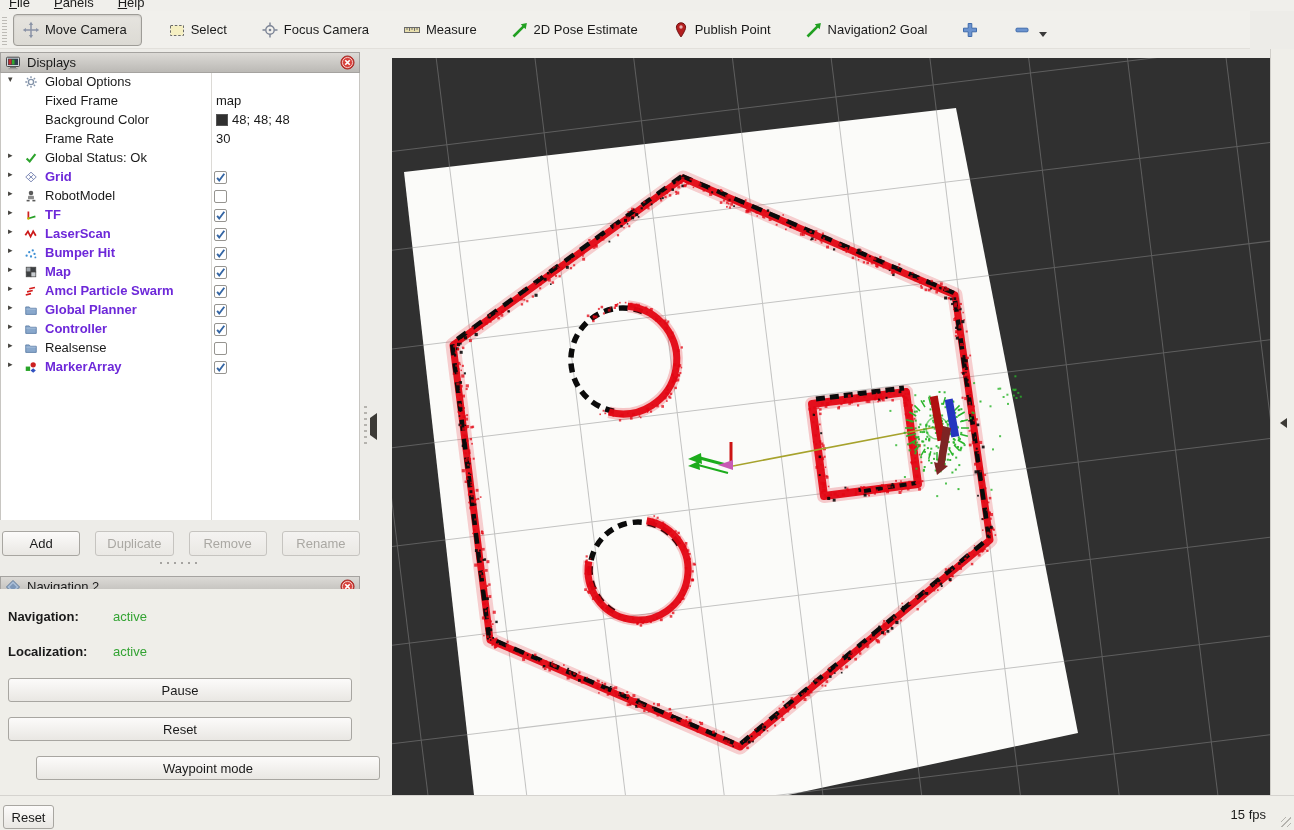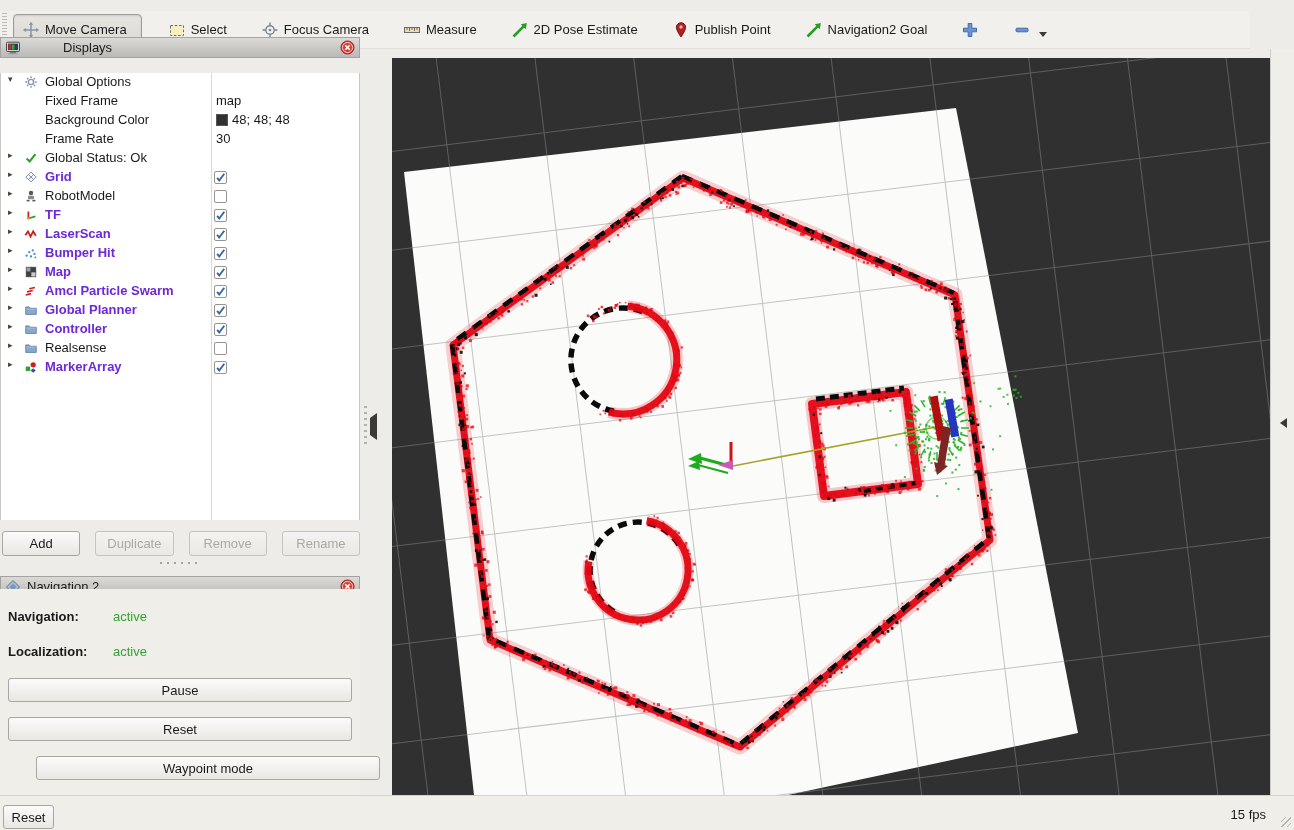--- a/index.html
+++ b/index.html
@@ -8,38 +8,38 @@
   #app { position:relative; width:1294px; height:830px; background:#edece8; }
 
   
   #menu-bar { position:absolute; left:0; top:0; width:1294px; height:11px; overflow:hidden; background:#f0efeb; }
   #menu-inner { position:absolute; top:-7px; left:0; white-space:nowrap; }
   .menu-item { display:inline-block; margin-left:24px; font-size:13px; color:#1a1a1a; }
   .menu-item:first-child { margin-left:9px; }
   .menu-item u { text-decoration:underline; }
 
   
-  #toolbar { position:absolute; left:0; top:11px; width:1250px; height:38px; background:#f1f0ec; border-bottom:1px solid #e2e0db; display:flex; }
+  #toolbar { position:absolute; left:0; top:11px; width:1250px; height:38px; background:#f1f0ec; border-bottom:1px solid #e2e0db; display:flex; align-items:center; }
   .grip { width:5px; height:30px; margin-left:2px; background:repeating-linear-gradient(0deg,#bdbbb6 0 1px,transparent 1px 3px); }
   #toolbar-tools { display:flex; align-items:center; height:100%; }
   .tool { display:flex; align-items:center; gap:5px; border:none; background:transparent; font-size:13px; color:#1a1a1a; padding:5px 8px; margin-left:18px; border-radius:4px; font-family:inherit; }
   .tool.active { background:linear-gradient(#e6e4df,#dcdad4); border:1px solid #9e9c97; box-shadow:inset 0 1px 2px rgba(0,0,0,.12); margin-left:6px; padding:6px 14px 6px 8px; }
   .tool .ticon { width:18px; height:18px; display:inline-block; }
   .tool .ticon svg { width:18px; height:18px; display:block; }
   .caret-down { width:0; height:0; border-left:4px solid transparent; border-right:4px solid transparent; border-top:5px solid #3a3a3a; margin-left:3px; margin-top:10px; }
 
   
   .panel-header { position:absolute; left:0; width:360px; height:21px; background:linear-gradient(#dcdad6,#bbb9b5); border:1px solid #a5a3a0; display:flex; align-items:center; padding:0 4px; }
   .ph-icon { width:16px; height:16px; margin-right:6px; }
   .ph-icon svg { width:16px; height:16px; display:block; }
   .ph-title { font-size:13px; color:#1a1a1a; flex:1; }
   .ph-close { width:15px; height:15px; cursor:pointer; }
   .ph-close svg { width:15px; height:15px; display:block; }
 
-  #displays-header { top:37px;gap:36px; }
+  #displays-header { top:52px; }
   #displays-tree { position:absolute; left:0; top:73px; width:360px; height:447px; background:#ffffff; border-left:1px solid #c8c6c2; border-right:1px solid #c8c6c2; overflow:hidden; }
   #tree-divider { position:absolute; left:210px; top:0; width:1px; height:100%; background:#dcdad6; }
   .trow { position:relative; height:19px; font-size:13px; color:#1a1a1a; }
   .trow .exp { position:absolute; left:7px; top:1px; font-size:9px; color:#44423e; }
   .trow .ticon14 { position:absolute; left:23px; top:2px; width:14px; height:14px; }
   .trow .ticon14 svg { width:14px; height:14px; display:block; }
   .trow .lbl { position:absolute; left:44px; top:1px; white-space:nowrap; }
   .trow .lbl.blue { color:#6d28d9; font-weight:bold; }
   .trow .val { position:absolute; left:215px; top:1px; white-space:nowrap; display:flex; align-items:center; gap:4px; }
   .swatch { display:inline-block; width:12px; height:12px; background:#303030; border:1px solid #555; }
@@ -76,20 +76,23 @@
   #statusbar { position:absolute; left:0; top:795px; width:1294px; height:35px; background:#efeee9; border-top:1px solid #d5d3cf; }
   #reset-btn { position:absolute; left:3px; top:9px; width:51px; height:24px; }
   #fps { position:absolute; right:28px; top:11px; font-size:13px; color:#1a1a1a; }
   #corner-grip { position:absolute; right:3px; bottom:3px; width:10px; height:10px; background:repeating-linear-gradient(135deg,transparent 0 3px,#b5b3ae 3px 4px); }
 </style>
 </head>
 <body>
 
 <div id="app">
 
+  <div id="menu-bar">
+    <div id="menu-inner"><span class="menu-item"><u>F</u>ile</span><span class="menu-item"><u>P</u>anels</span><span class="menu-item"><u>H</u>elp</span></div>
+  </div>
 
   <div id="toolbar">
     <div class="grip"></div>
     <div id="toolbar-tools">
         <button class="tool active">
           <span class="ticon">
             <svg viewBox="0 0 18 18">
               <g stroke="#8a93a6" stroke-width="1.5" fill="#8a93a6">
                 <path d="M9 3.5v11M3.5 9h11" fill="none"></path>
                 <path d="M9 .8 6.9 4h4.2Z" stroke="none"></path>

